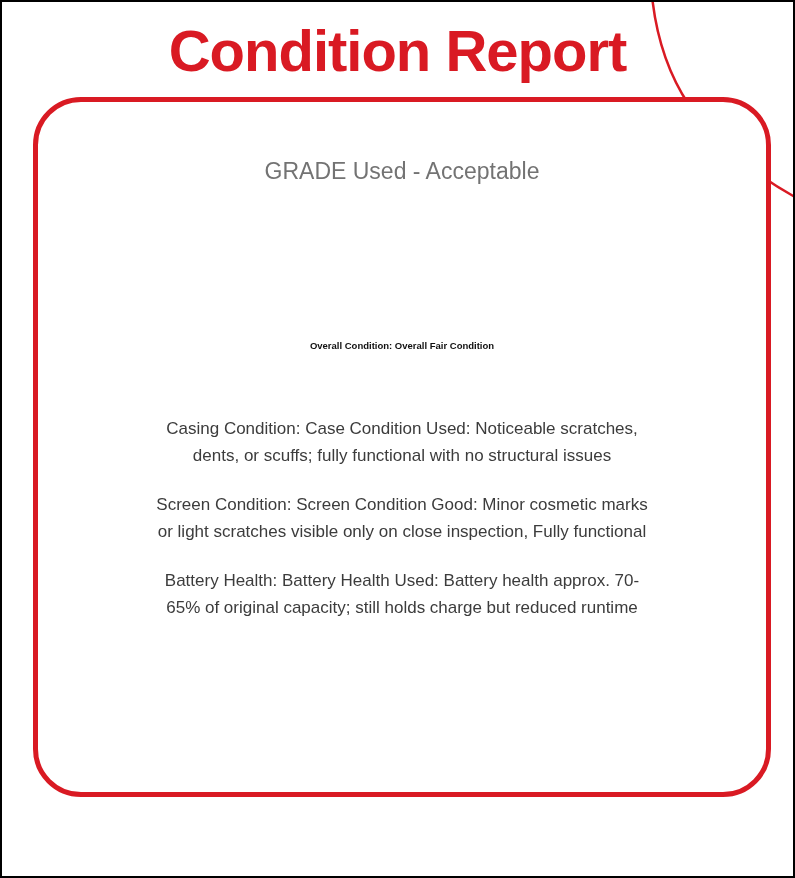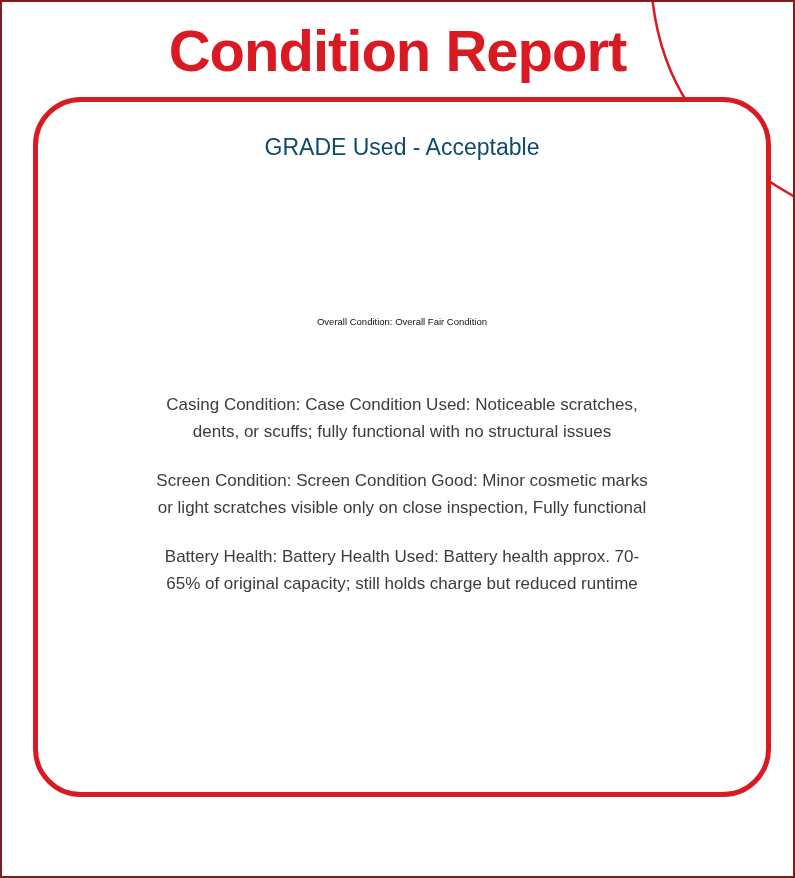--- a/index.html
+++ b/index.html
@@ -5,21 +5,21 @@
   html, body {
     margin: 0;
     padding: 0;
     background: #ffffff;
   }
   .page {
     position: relative;
     width: 795px;
     height: 878px;
     box-sizing: border-box;
-    border: 2px solid #7f1d1d;
+    border: 2px solid #000000;
     background: #ffffff;
     overflow: hidden;
     font-family: "Liberation Sans", "DejaVu Sans", sans-serif;
   }
   .corner-curve {
     position: absolute;
     top: 0;
     left: 0;
     width: 795px;
     height: 878px;
@@ -41,30 +41,30 @@
     margin: 15px 0 0 31px;
     width: 738px;
     height: 700px;
     border: 5px solid #d91a23;
     border-radius: 48px;
     background: #ffffff;
     text-align: center;
   }
   .grade-heading {
     margin: 0;
-    padding-top: 32px;
+    padding-top: 56px;
     font-size: 23px;
     font-weight: 400;
-    color: #0c4a6e;
+    color: #737373;
   }
   .overall-line {
     margin: 0;
     margin-top: 155px;
     font-size: 9.5px;
-    font-weight: 400;
+    font-weight: 700;
     color: #101010;
   }
   .sections {
     margin-top: 64px;
   }
   .section-paragraph {
     margin: 0 auto 22px auto;
     max-width: 648px;
     font-size: 17px;
     line-height: 27px;

